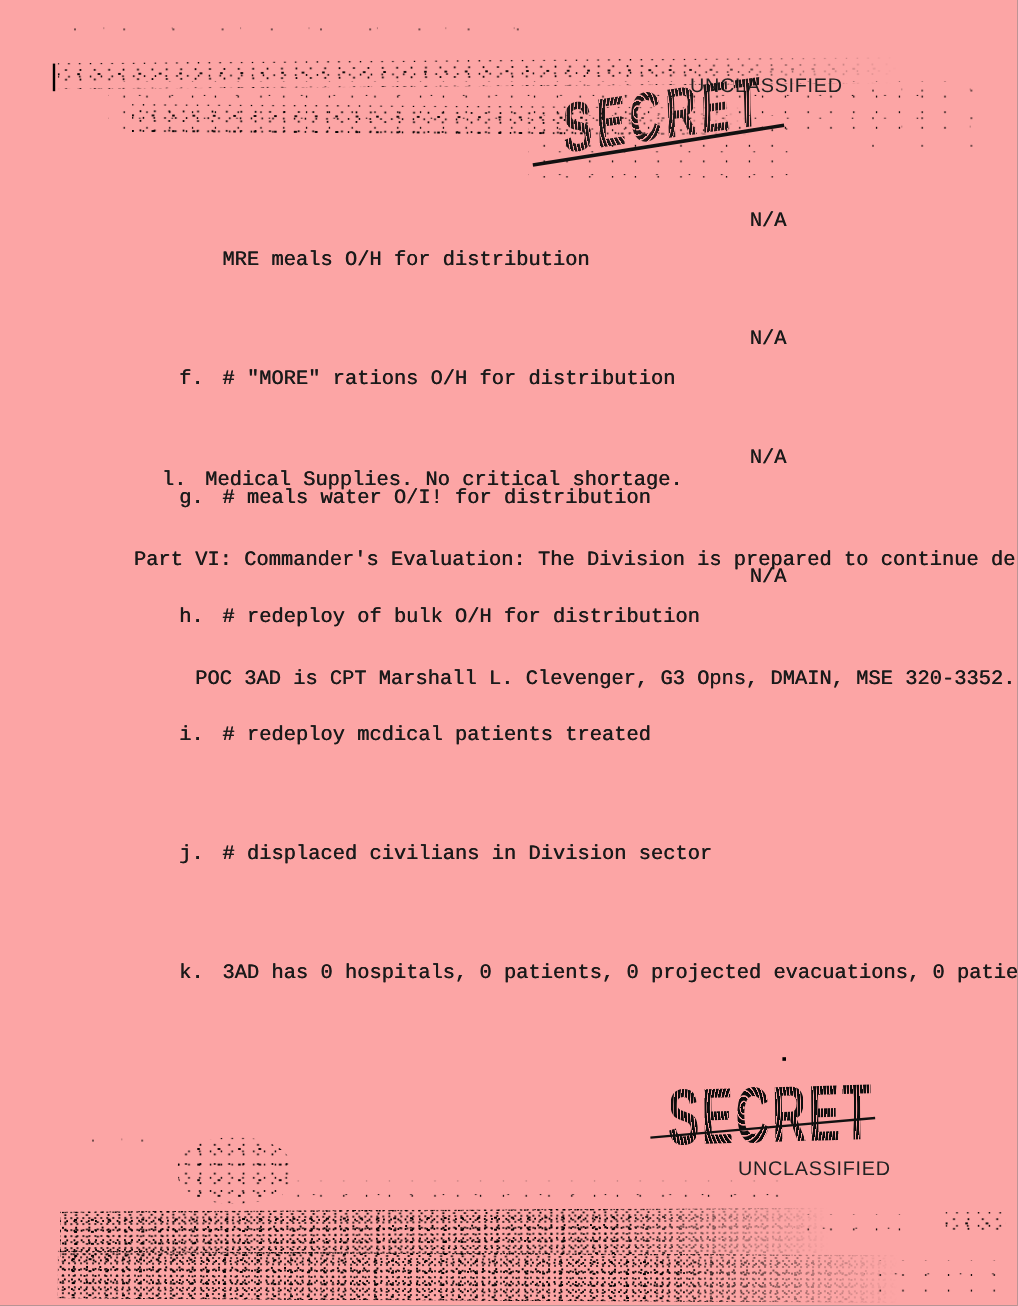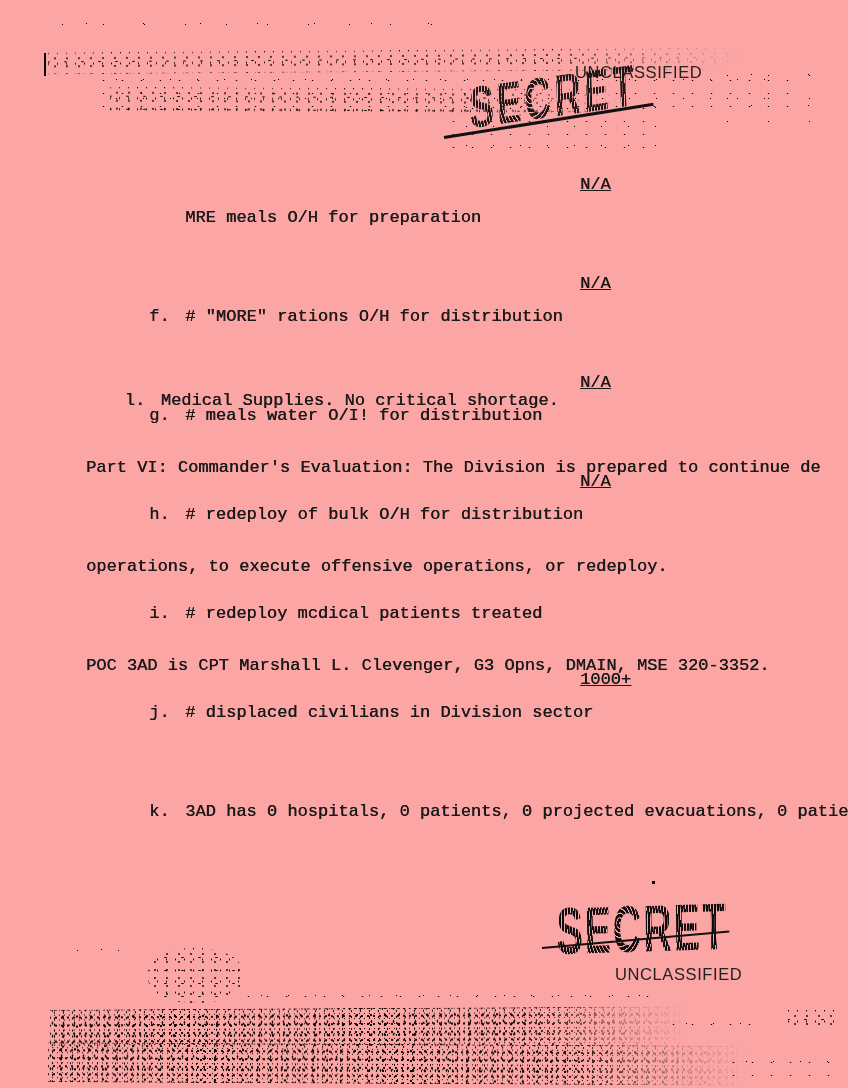--- a/index.html
+++ b/index.html
@@ -7,24 +7,24 @@
   #page{
     position:relative;width:848px;height:1088px;background:#fca5a5;
     overflow:hidden;font-family:"Liberation Mono",monospace;color:#161616;
   }
   
   .typed{font-family:"Liberation Mono",monospace;font-size:17px;line-height:33px;
          color:#1a1a1a;text-shadow:0.4px 0 0 currentColor;white-space:pre;}
   #report{position:absolute;left:88px;top:102px;width:744px;z-index:2;}
   .row{position:relative;height:33px;}
   .row .letter{display:inline-block;width:36px;}
-  .row .value{position:absolute;left:492px;width:120px;text-align:left;top:0;text-decoration:underline;}
-  #medical-row{position:absolute;left:84px;top:351px;z-index:2;}
+  .row .value{position:absolute;left:492px;width:120px;text-align:center;top:0;}
+  #medical-row{position:absolute;left:94px;top:351px;z-index:2;}
   #paragraphs{position:absolute;left:86px;top:385px;width:760px;z-index:2;}
-  .para-line{height:33px;}
+  .para-line{height:33px;text-align:right;}
   
   .classif{position:absolute;font-family:"Liberation Sans",sans-serif;
            font-size:16.5px;letter-spacing:0.6px;color:#222;z-index:4;}
   
   .stamp{
     position:absolute;z-index:4;font-family:"Liberation Sans",sans-serif;
     font-weight:bold;color:#0d0d0d;white-space:nowrap;
     -webkit-mask-image:repeating-radial-gradient(circle at 37% 42%,transparent 0 0.8px,#000 1.7px 4.6px);
     mask-image:repeating-radial-gradient(circle at 37% 42%,transparent 0 0.8px,#000 1.7px 4.6px);
   }
@@ -85,55 +85,53 @@
   <div class="nz-med fadeR" style="left:110px;top:88px;width:520px;height:28px;transform:rotate(0.3deg);"></div>
   <div class="nz-xlight" style="left:700px;top:55px;width:145px;height:75px;"></div>
   <div class="nz-light" style="left:440px;top:96px;width:220px;height:52px;"></div>
 
   <div class="classif" style="left:575px;top:63px;">UNCLASSIFIED</div>
   <div class="stamp" id="stamp-top">SECRET</div>
   <div class="strike" id="strike-top"></div>
 
   <div id="report" class="typed">
     <div class="row">
-      <span class="letter"></span><span>MRE meals O/H for preparation</span>
+      <span class="letter"></span><span>MRE meals O/H for distribution</span>
       <span class="value">N/A</span>
     </div>
     <div class="row">
       <span class="letter">f.</span><span># "MORE" rations O/H for distribution</span>
       <span class="value">N/A</span>
     </div>
     <div class="row">
       <span class="letter">g.</span><span># meals water O/I! for distribution</span>
       <span class="value">N/A</span>
     </div>
     <div class="row">
       <span class="letter">h.</span><span># redeploy of bulk O/H for distribution</span>
       <span class="value">N/A</span>
     </div>
     <div class="row">
       <span class="letter">i.</span><span># redeploy mcdical patients treated</span>
     </div>
     <div class="row">
       <span class="letter">j.</span><span># displaced civilians in Division sector</span>
-      <span class="value">1000+</span>
     </div>
     <div class="row">
       <span class="letter">k.</span><span>3AD has 0 hospitals, 0 patients, 0 projected evacuations, 0 patients</span>
       <span class="value"></span>
     </div>
   </div>
 
   <div id="medical-row" class="typed">
     <span class="letter" style="display:inline-block;width:36px;">l.</span><span>Medical Supplies. No critical shortage.</span>
   </div>
 
   <div id="paragraphs" class="typed">
     <div class="para-line">Part VI: Commander's Evaluation: The Division is prepared to continue de</div>
-    <div class="para-line">operations, to execute offensive operations, or redeploy.</div>
     <div class="para-line">POC 3AD is CPT Marshall L. Clevenger, G3 Opns, DMAIN, MSE 320-3352.</div>
   </div>
 
   <div class="tick" style="left:652px;top:881px;width:3px;height:3px;"></div>
   <div class="stamp" id="stamp-bottom">SECRET</div>
   <div class="strike" id="strike-bottom"></div>
   <div class="classif" style="left:615px;top:965px;">UNCLASSIFIED</div>
 
   <div class="nz-xlight" style="left:50px;top:930px;width:90px;height:32px;"></div>
   <div class="nz-med" style="left:148px;top:948px;width:95px;height:55px;border-radius:45%;"></div>

